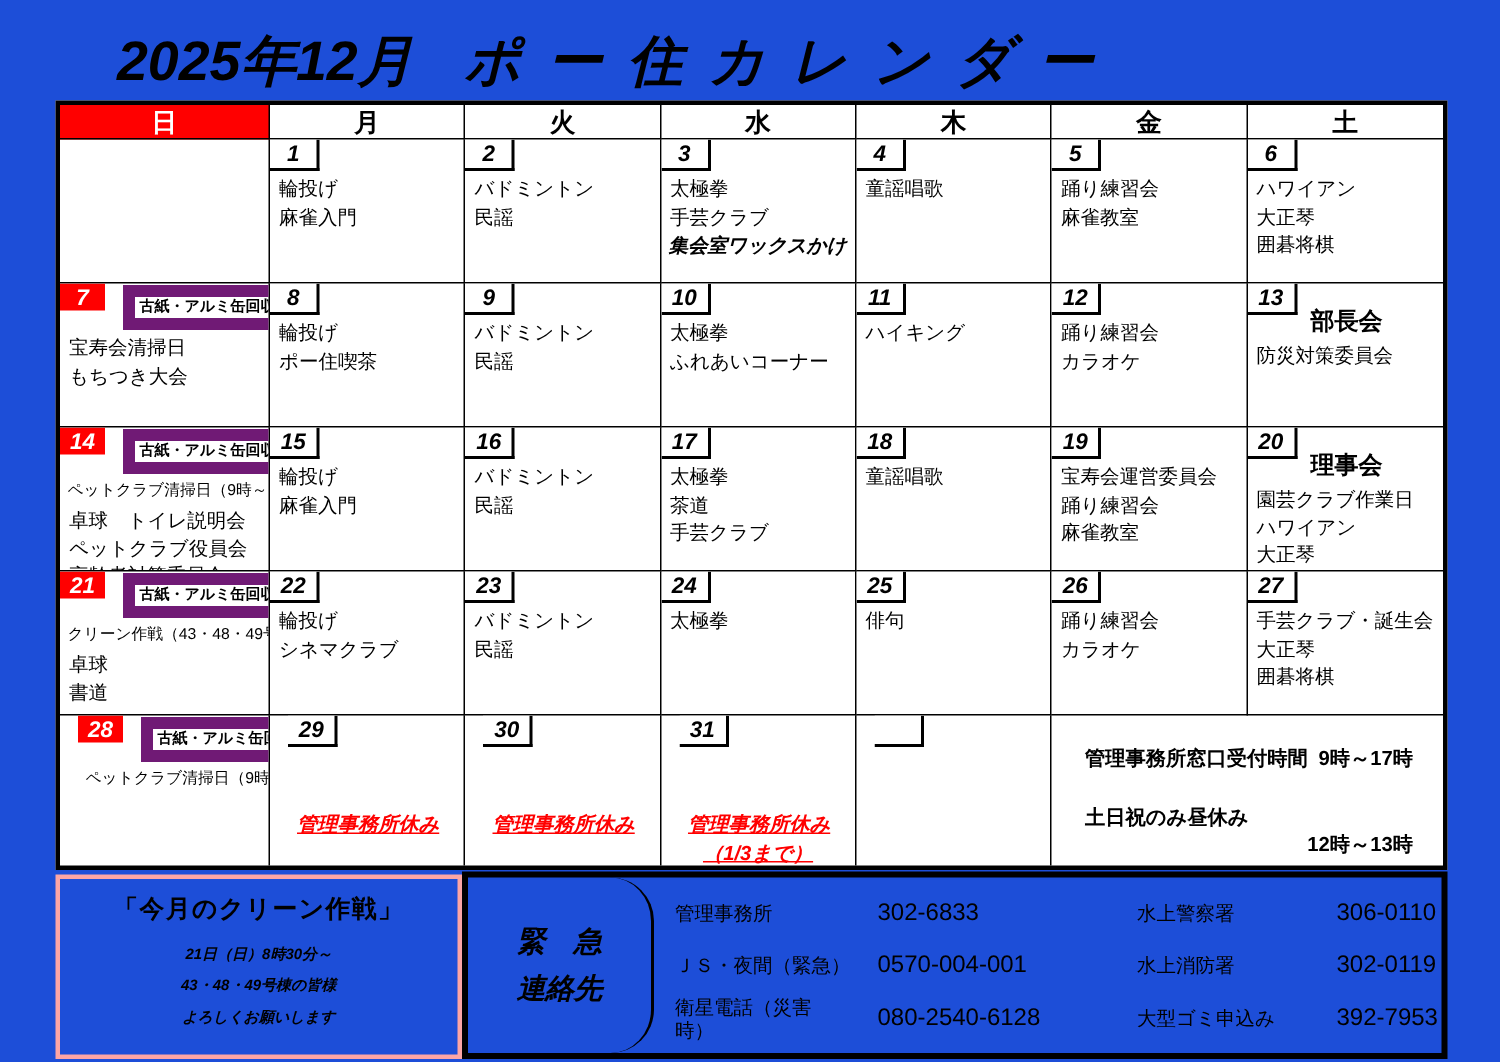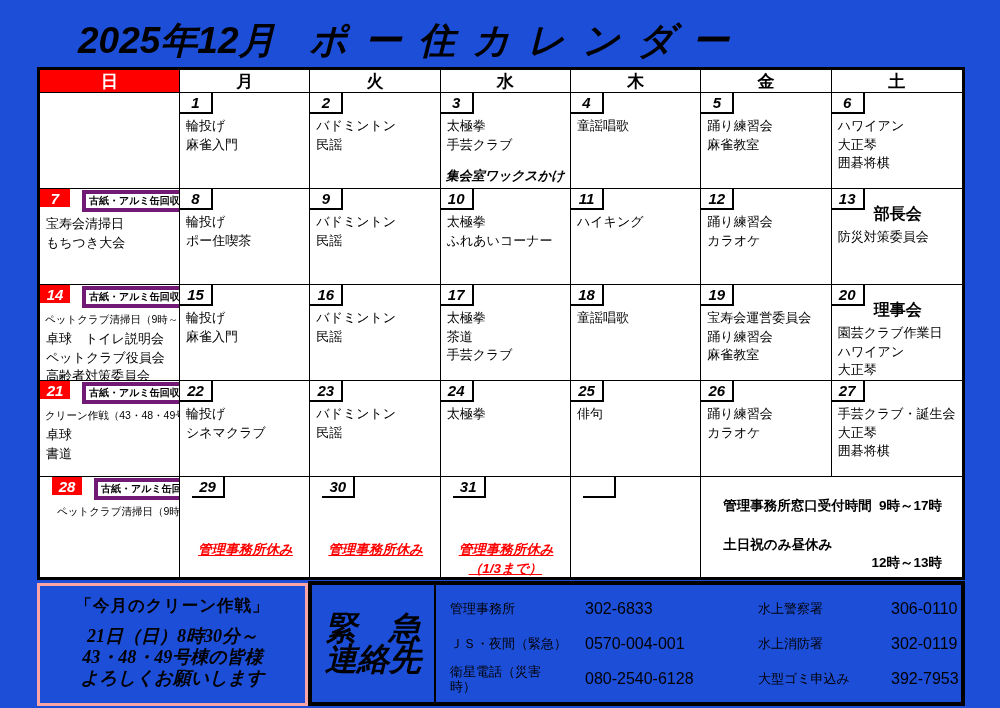--- a/index.html
+++ b/index.html
@@ -16,44 +16,44 @@
   .hd.sun{background:var(--red,#f00);color:#fff;}
   .hd.lastcol{border-right:none;}
   .cell{position:relative;border-right:1px solid #000;border-bottom:1px solid #000;box-sizing:border-box;overflow:hidden;}
   .cell.lastcol{border-right:none;}
   .cell.lastrow{border-bottom:none;margin-left:12px;}
   .cell-top{display:flex;align-items:flex-start;}
   .daybox{width:33px;height:21px;border-right:2px solid #000;border-bottom:2px solid #000;box-sizing:border-box;
           display:flex;align-items:center;justify-content:center;font-size:15px;font-weight:bold;font-style:italic;
           flex:0 0 auto;background:#fff;}
   .daybox.red{width:30px;height:18px;background:var(--red,#f00);color:#fff;border:none;}
-  .badge{margin-left:12px;margin-top:1px;border:4px solid #701a75;font-size:10px;font-weight:bold;line-height:12px;
+  .badge{margin-left:12px;margin-top:1px;border:8px solid #701a75;font-size:10px;font-weight:bold;line-height:12px;
          padding:1px 3px;white-space:nowrap;font-family:Liberation Serif, serif;}
   .side{margin-left:9px;margin-top:15px;font-size:16px;white-space:nowrap;font-weight:bold;}
   .small-line{font-size:10.5px;line-height:16px;padding-left:5px;margin-top:3px;white-space:nowrap;}
   .ev{margin-top:3px;}
   .ev-line{font-size:13px;line-height:18.5px;padding-left:6px;white-space:nowrap;}
-  .note{position:absolute;left:5px;bottom:3px;font-size:13px;font-weight:bold;font-style:italic;white-space:nowrap;}
+  .note{position:absolute;left:5px;bottom:15px;font-size:13px;font-weight:bold;font-style:italic;white-space:nowrap;}
   .closed{margin-top:42px;color:var(--red,#f00);font-weight:bold;font-style:italic;}
   .closed-line{font-size:13.5px;line-height:19px;padding-left:6px;white-space:nowrap;text-decoration:underline;}
   .closed-line + .closed-line{padding-left:16px;}
   .merged{grid-column:span 2;padding:20px 14px 0 10px;}
   .oh-line{display:flex;font-size:13.5px;font-weight:bold;white-space:nowrap;}
   .oh-line + .oh-line{margin-top:21px;flex-direction:column;}
   .oh-value{margin-left:auto;padding-right:6px;}
   
   .clean-box{position:absolute;left:37px;top:583px;width:271px;height:123px;border:3px solid #fca5a5;box-sizing:border-box;
              text-align:center;}
   .clean-title{font-size:16.5px;font-weight:bold;margin-top:9px;letter-spacing:1px;}
-  .clean-lines{margin-top:9px;font-size:18px;font-weight:bold;font-style:italic;line-height:21px;font-family:Liberation Serif, serif;}
+  .clean-lines{margin-top:9px;font-size:10px;font-weight:bold;font-style:italic;line-height:21px;}
   
   .emg-box{position:absolute;left:308px;top:581px;width:657px;height:125px;border:4px solid #000;box-sizing:border-box;
            display:flex;}
   .emg-label{flex:0 0 122px;border-right:2px solid #000;display:flex;flex-direction:column;align-items:center;
-             justify-content:center;font-size:32px;font-weight:bold;font-style:italic;line-height:31px;white-space:nowrap;}
+             justify-content:center;font-size:19px;font-weight:bold;font-style:italic;line-height:31px;white-space:nowrap;border-radius:29px;}
   .emg-contacts{flex:1;display:grid;grid-template-columns:120px 158px 118px auto;grid-template-rows:repeat(3,1fr);
                 align-items:center;padding:6px 6px 6px 14px;column-gap:15px;}
   .c-name{font-size:13px;line-height:15px;white-space:nowrap;}
   .c-name.wrap{white-space:normal;width:100px;}
   .c-phone{font-size:16px;white-space:nowrap;}
 </style>
 </head>
 <body>
 
 <div class="page">

